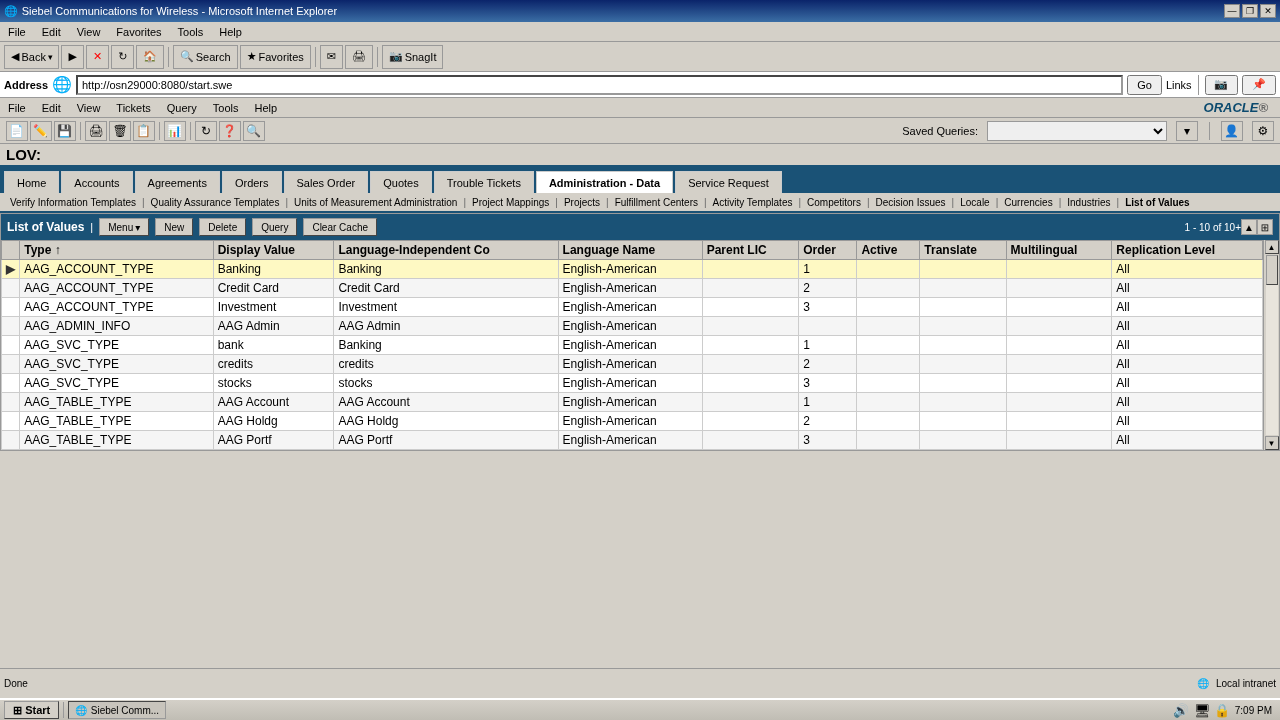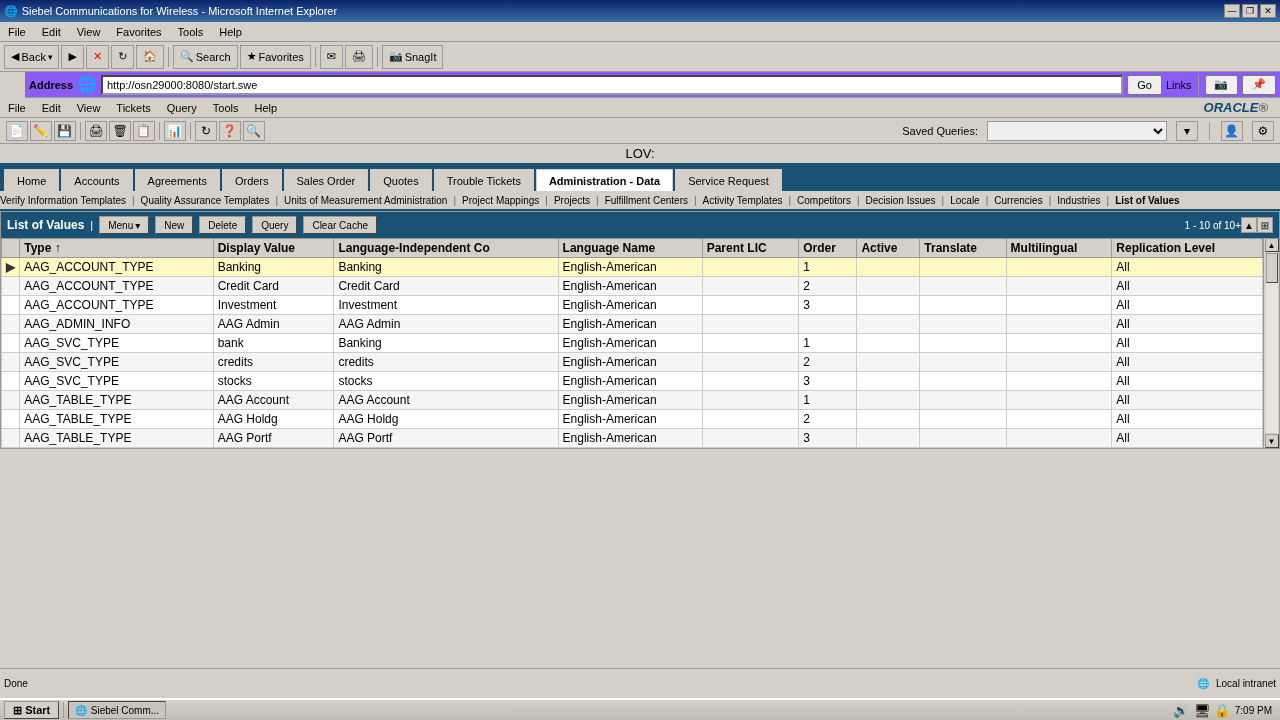--- a/index.html
+++ b/index.html
@@ -47,28 +47,27 @@
     }
     .toolbar-btn {
       height: 24px; padding: 0 6px; background: #d4d0c8;
       border: 1px solid #999; font-size: 11px; cursor: pointer;
       display: flex; align-items: center; gap: 2px;
     }
     .toolbar-sep { width: 1px; height: 20px; background: #999; margin: 0 2px; }
 
     
     #address-bar {
-      background: #8b5cf6;
+      background: #ffffff;
       height: 26px;
       display: flex;
       align-items: center;
       padding: 0 4px;
       gap: 4px;
       border-bottom: 1px solid #999;
-      margin-left: 25px;
     }
     #address-label { font-size: 11px; font-weight: bold; }
     #address-input {
       flex: 1; height: 20px; border: 2px inset #999;
       padding: 0 4px; font-size: 11px; background: white;
     }
     .addr-btn { height: 20px; padding: 0 8px; font-size: 11px; cursor: pointer; }
 
     
     #app-menu-bar {
@@ -100,21 +99,21 @@
       width: 22px; height: 20px; background: #d4d0c8;
       border: 1px solid #999; font-size: 12px; cursor: pointer;
       display: flex; align-items: center; justify-content: center;
     }
     .s-tool-sep { width: 1px; height: 18px; background: #999; margin: 0 2px; }
     .saved-queries-dropdown {
       width: 180px; height: 20px; border: 1px solid #999; font-size: 11px;
     }
 
     
-    #lov-label { padding: 2px 6px; font-size: 13px; font-weight: normal; text-align: center; }
+    #lov-label { padding: 2px 6px; font-size: 15px; font-weight: bold; }
 
     
     #nav-tabs {
       background: #1a5276;
       height: 28px;
       display: flex;
       align-items: flex-end;
       padding: 0 4px;
     }
     .nav-tab {
@@ -124,21 +123,21 @@
       background: #d4d0c8;
     }
     .nav-tab.active { background: white; font-weight: bold; }
 
     
     #sub-nav {
       background: #d4d0c8;
       height: 20px;
       display: flex;
       align-items: center;
-      padding: 0 0;
+      padding: 0 10px;
       border-bottom: 2px solid #1a5276;
       font-size: 10px;
       gap: 6px;
       flex-wrap: nowrap;
     }
     .sub-nav-item { cursor: pointer; white-space: nowrap; }
     .sub-nav-sep { color: #666; }
     .sub-nav-active { font-weight: bold; }
 
     

